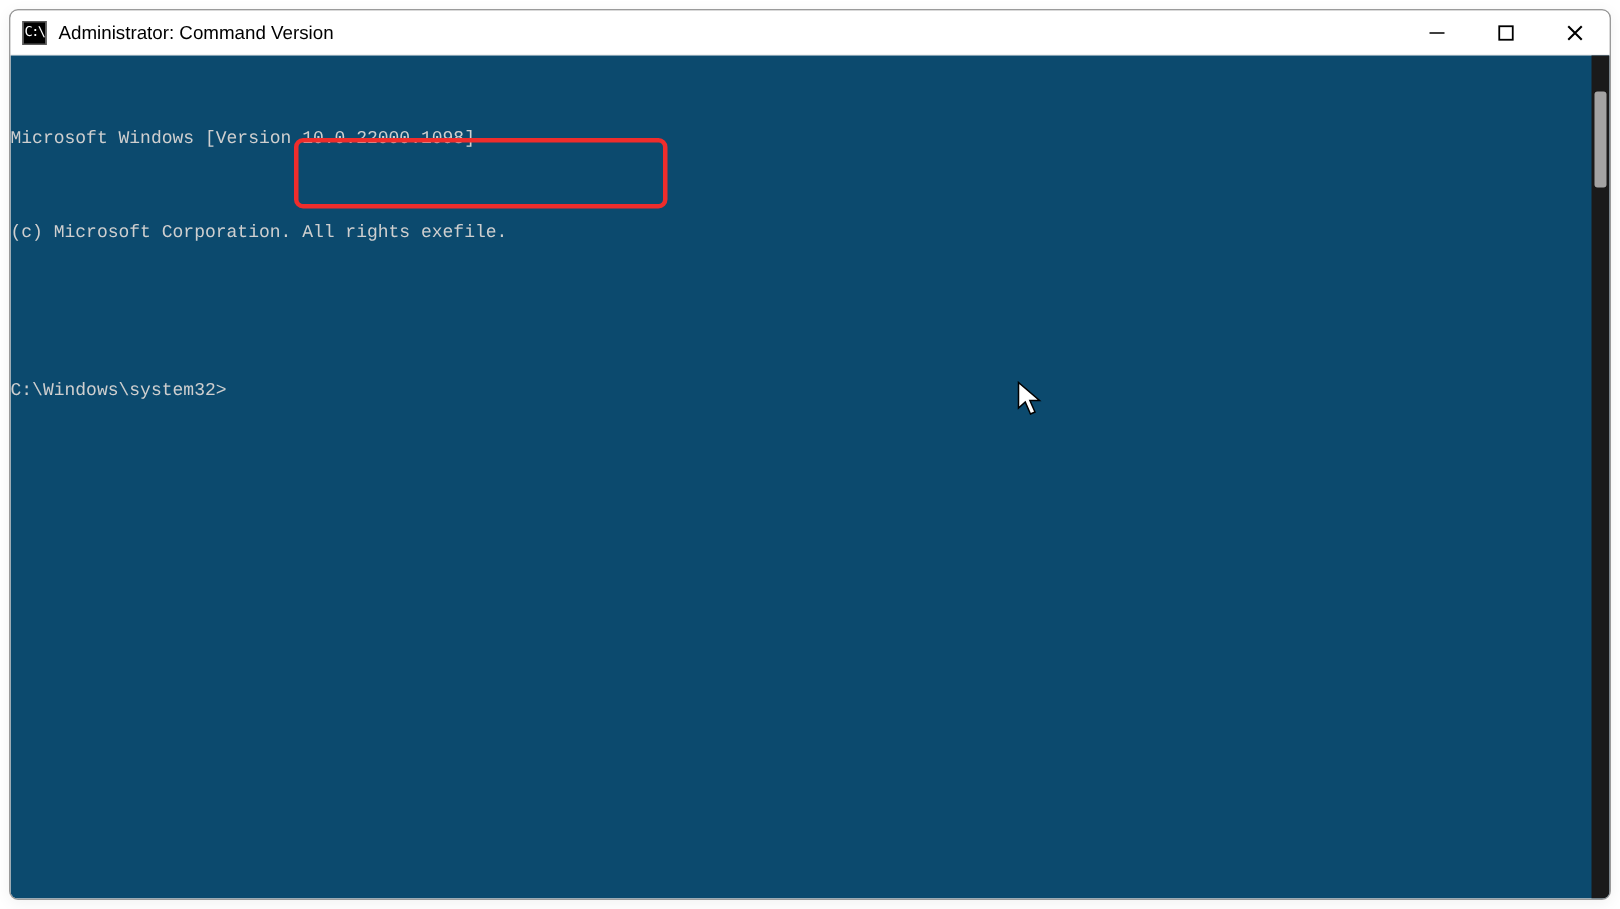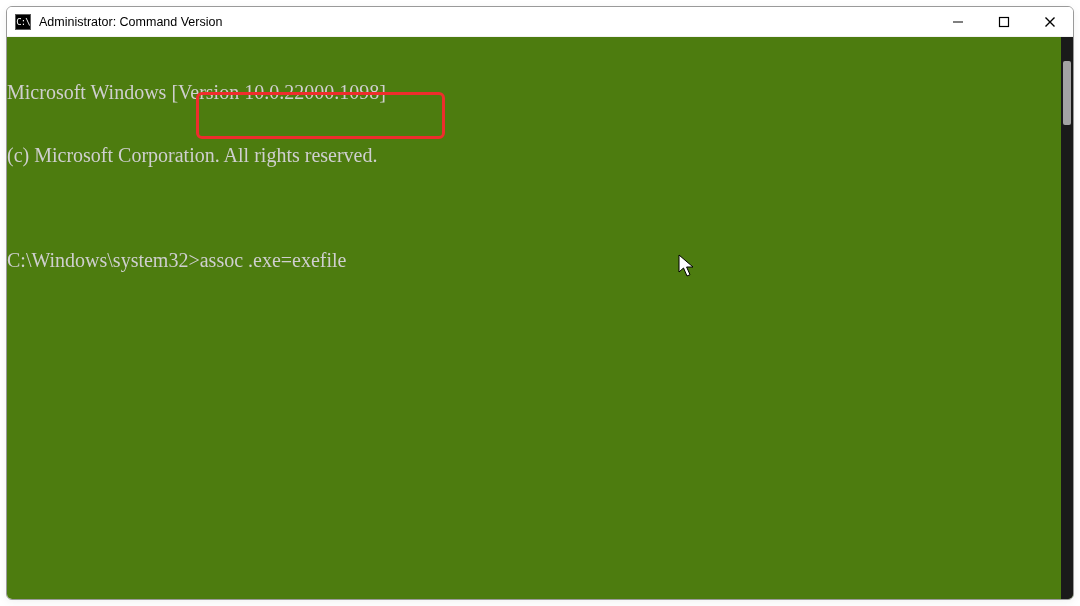--- a/index.html
+++ b/index.html
@@ -54,34 +54,34 @@
       align-items: center;
       justify-content: center;
       color: #000;
     }
     .win-btn svg { display: block; }
 
     .console {
       position: relative;
       width: 100%;
       height: calc(100% - 30px);
-      background: #4d7c0f;
+      background: #0c4a6e;
       color: #cfcfcf;
-      font-family: Liberation Serif, serif;
-      font-size: 20px;
+      font-family: Liberation Mono, monospace;
+      font-size: 12px;
       line-height: 21px;
       white-space: pre;
     }
     .console-inner {
       position: absolute;
       left: 0; top: 0; right: 12px; bottom: 0;
       padding: 3px 0 0 0;
     }
     .console-line { display: block; }
-    .prompt-line { display: flex; }
+    .prompt-line { display: flex; flex-direction: column; }
     .prompt { }
 
     
     .vscroll {
       position: absolute;
       top: 0; right: 0; bottom: 0;
       width: 12px;
       background: #1a1a1a;
     }
     .vscroll-thumb {
@@ -136,24 +136,24 @@
     <div class="win-btn" title="Close">
       <svg width="12" height="12" viewBox="0 0 12 12">
           <path d="M1.5 1.5 L10.5 10.5 M10.5 1.5 L1.5 10.5" stroke="currentColor" stroke-width="1.4"></path>
         </svg>
     </div>
   </div>
 
   <div class="console">
     <div class="console-inner">
       <span class="console-line">Microsoft Windows [Version 10.0.22000.1098]</span>
-      <span class="console-line">(c) Microsoft Corporation. All rights reserved.</span>
+      <span class="console-line">(c) Microsoft Corporation. All rights exefile.</span>
       <span class="console-line"></span>
       <span class="prompt-line">
-        <span class="prompt">C:\Windows\system32&gt;</span><span>assoc .exe=exefile</span>
+        <span class="prompt">C:\Windows\system32&gt;</span>
       </span>
     </div>
 
     <div class="vscroll">
       <div class="vscroll-thumb"></div>
     </div>
   </div>
 
 </div>
 

